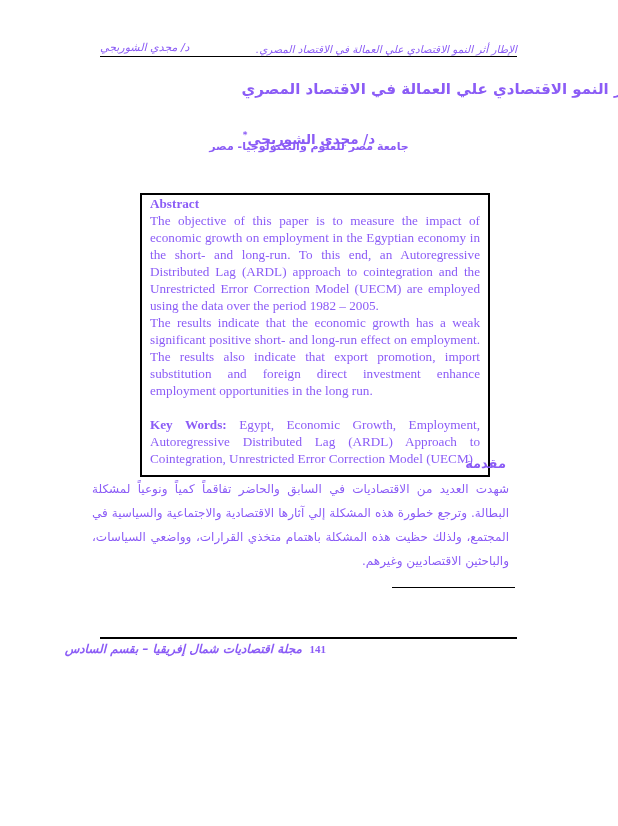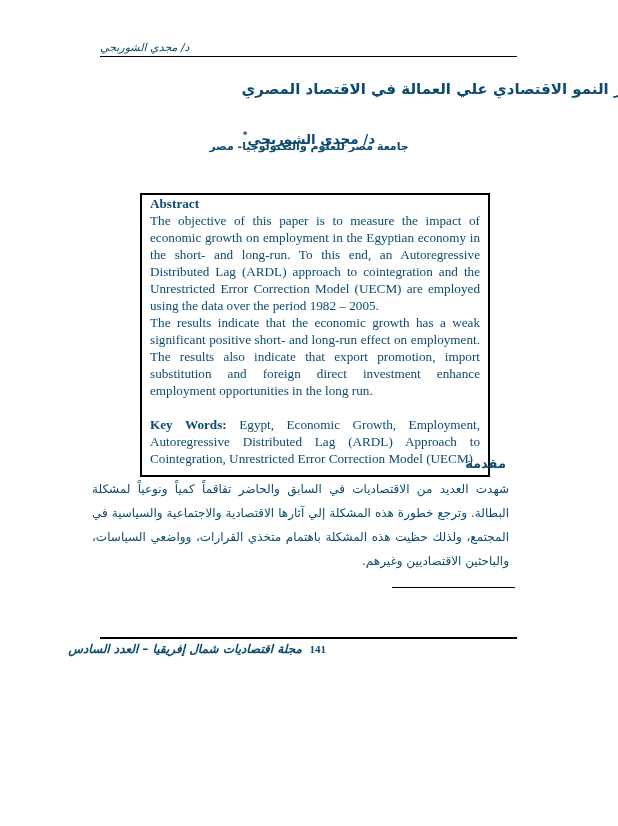--- a/index.html
+++ b/index.html
@@ -1,21 +1,21 @@
 <!DOCTYPE html>
 <html lang="ar"><head>
 <meta charset="utf-8">
 <style>
   * { margin:0; padding:0; box-sizing:border-box; }
   html,body { background:#ffffff; }
   .page {
     position:relative;
     width:618px; height:826px;
     background:#ffffff;
-    color:#0c4a6e;
+    color:#8b5cf6;
     font-family:"DejaVu Sans", sans-serif;
     overflow:hidden;
   }
   
   .hdr-left {
     position:absolute; left:100px; top:41px;
     font-size:11px; font-style:italic; direction:rtl;
   }
   .hdr-right {
     position:absolute; right:101px; top:43px;
@@ -90,20 +90,21 @@
   }
   .page-num { font-weight:bold; font-size:11px; font-family:"Liberation Serif", serif; }
   .journal-name { font-weight:bold; font-style:italic; }
 </style>
 </head>
 <body>
 
 <div class="page">
 
   <div class="hdr-left">د/ مجدي الشوربجي</div>
+  <div class="hdr-right">الإطار أثر النمو الاقتصادي علي العمالة في الاقتصاد المصري.</div>
   <div class="hdr-rule"></div>
 
   <div class="paper-title">أثر النمو الاقتصادي علي العمالة في الاقتصاد المصري</div>
   <div class="author-line">
     <span>د/ مجدي الشوربجي</span><sup>*</sup>
   </div>
   <div class="affiliation">جامعة مصر للعلوم والتكنولوجيا- مصر</div>
 
   <div class="abstract-box">
     <div class="abs-head">Abstract</div>
@@ -113,16 +114,16 @@
     <p><span class="kw-label">Key Words:</span><span> Egypt, Economic Growth, Employment, Autoregressive Distributed Lag (ARDL) Approach to Cointegration, Unrestricted Error Correction Model (UECM)</span></p>
   </div>
 
   <div class="sec-head">مقدمة</div>
   <div class="intro-par">شهدت العديد من الاقتصاديات في السابق والحاضر تفاقماً كمياً ونوعياً لمشكلة البطالة. وترجع خطورة هذه المشكلة إلي آثارها الاقتصادية والاجتماعية والسياسية في المجتمع، ولذلك حظيت هذه المشكلة باهتمام متخذي القرارات، وواضعي السياسات، والباحثين الاقتصاديين وغيرهم.</div>
 
   <div class="fn-rule"></div>
 
   <div class="ftr-rule"></div>
   <div class="page-footer">
-    <span class="page-num">141</span>&nbsp;&nbsp;<span class="journal-name">مجلة اقتصاديات شمال إفريقيا – العدد السادس</span>
+    <span class="page-num">141</span>&nbsp;&nbsp;<span class="journal-name">مجلة اقتصاديات شمال إفريقيا – بقسم السادس</span>
   </div>
 
 </div>
 
 </body></html>

